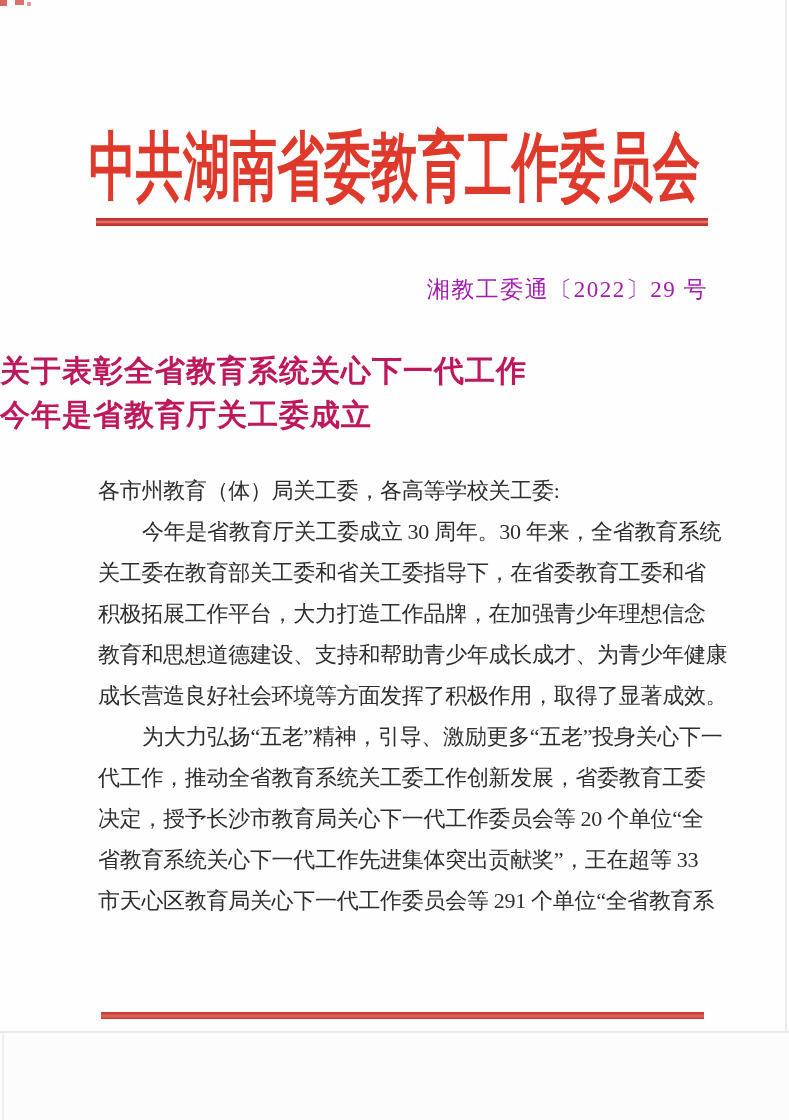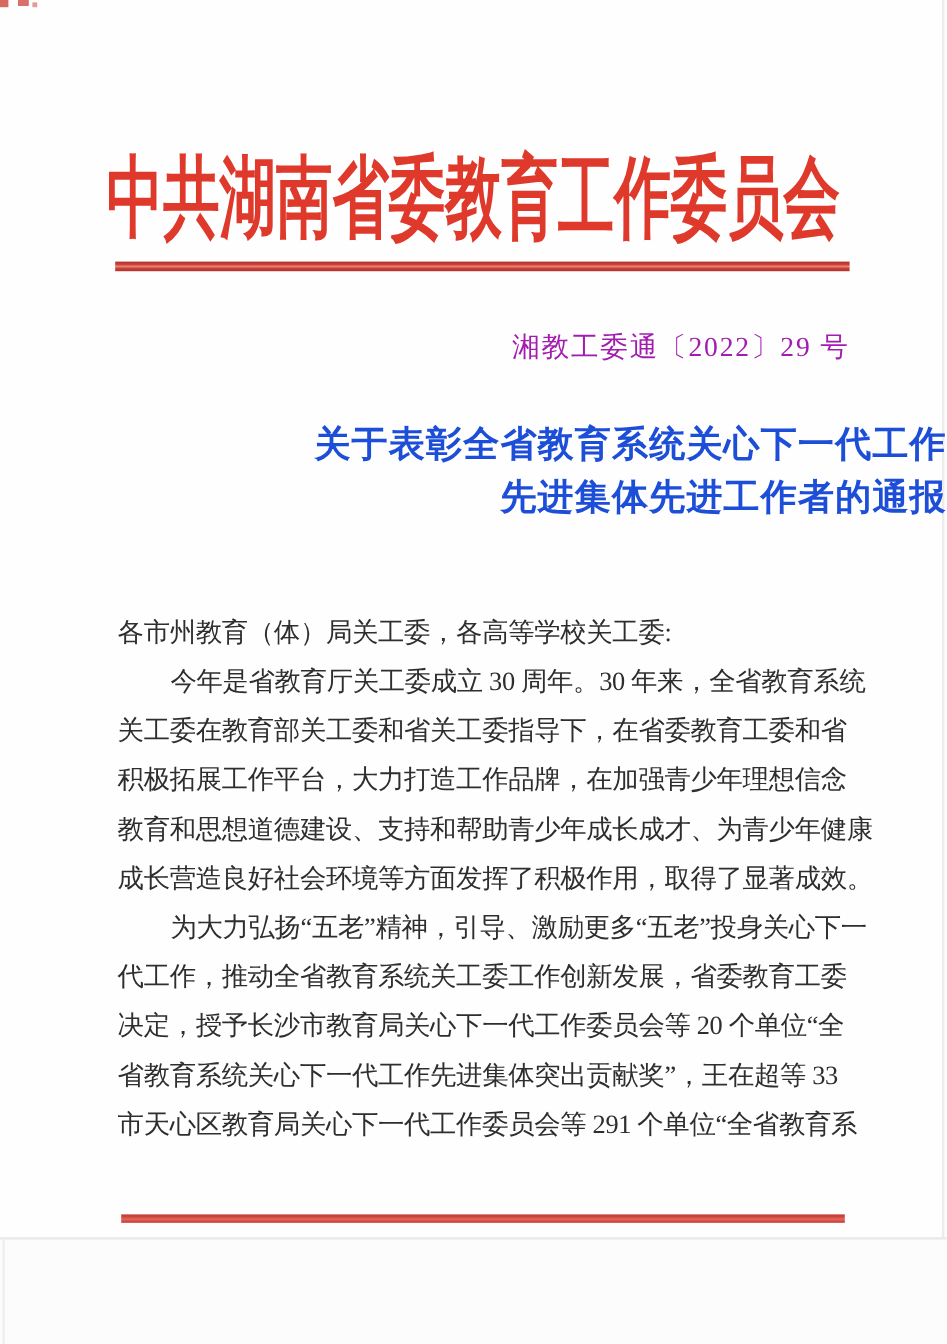--- a/index.html
+++ b/index.html
@@ -83,37 +83,36 @@
     line-height: 28px;
     color: #a21caf;
     letter-spacing: 1.5px;
     white-space: nowrap;
   }
   .doc-title {
     position: absolute;
     top: 349px;
     left: 0;
     width: 100%;
-    text-align: right;
+    text-align: left;
     font-size: 30px;
     line-height: 44px;
     font-weight: bold;
-    color: #1d4ed8;
+    color: #be185d;
     letter-spacing: 1px;
   }
   .body-text {
     position: absolute;
     top: 470px;
     left: 98px;
     width: 614px;
     font-size: 22px;
     line-height: 41px;
     color: #2e2e2e;
     letter-spacing: -0.3px;
-    margin-top: 36px;
   }
   .body-text .line {
     white-space: nowrap;
     height: 41px;
   }
   .body-text .indent {
     text-indent: 2em;
   }
   .bottom-rule {
     position: absolute;
@@ -137,21 +136,21 @@
   <div class="letterhead">
     <span class="letterhead-text">中共湖南省委教育工作委员会</span>
   </div>
 
   <div class="red-rule"></div>
 
   <div class="doc-number">湘教工委通〔2022〕29 号</div>
 
   <div class="doc-title">
     <div>关于表彰全省教育系统关心下一代工作</div>
-    <div>先进集体先进工作者的通报</div>
+    <div>今年是省教育厅关工委成立</div>
   </div>
 
   <div class="body-text">
     <div class="line">各市州教育（体）局关工委，各高等学校关工委:</div>
     <div class="line indent">今年是省教育厅关工委成立 30 周年。30 年来，全省教育系统</div>
     <div class="line">关工委在教育部关工委和省关工委指导下，在省委教育工委和省</div>
     <div class="line">积极拓展工作平台，大力打造工作品牌，在加强青少年理想信念</div>
     <div class="line">教育和思想道德建设、支持和帮助青少年成长成才、为青少年健康</div>
     <div class="line">成长营造良好社会环境等方面发挥了积极作用，取得了显著成效。</div>
     <div class="line indent">为大力弘扬“五老”精神，引导、激励更多“五老”投身关心下一</div>

